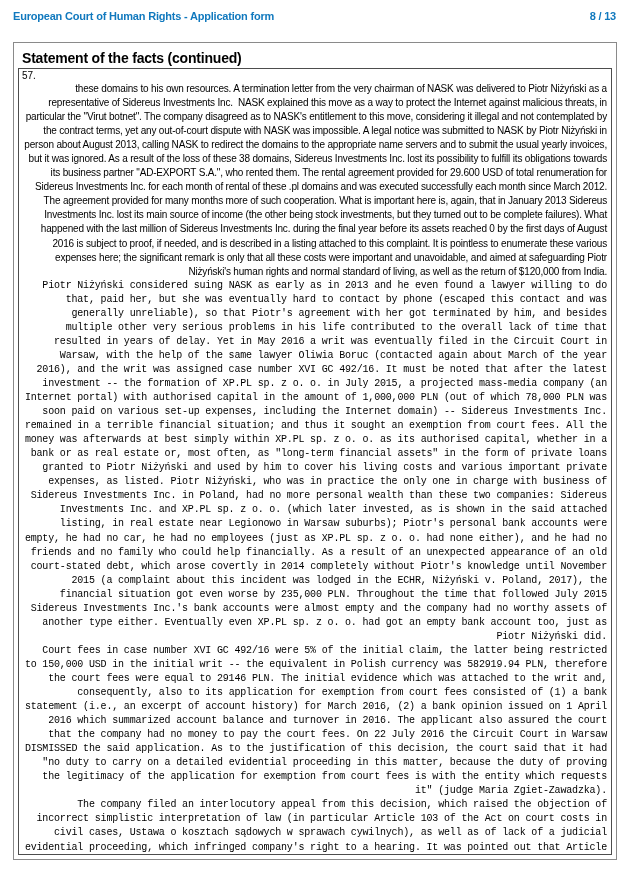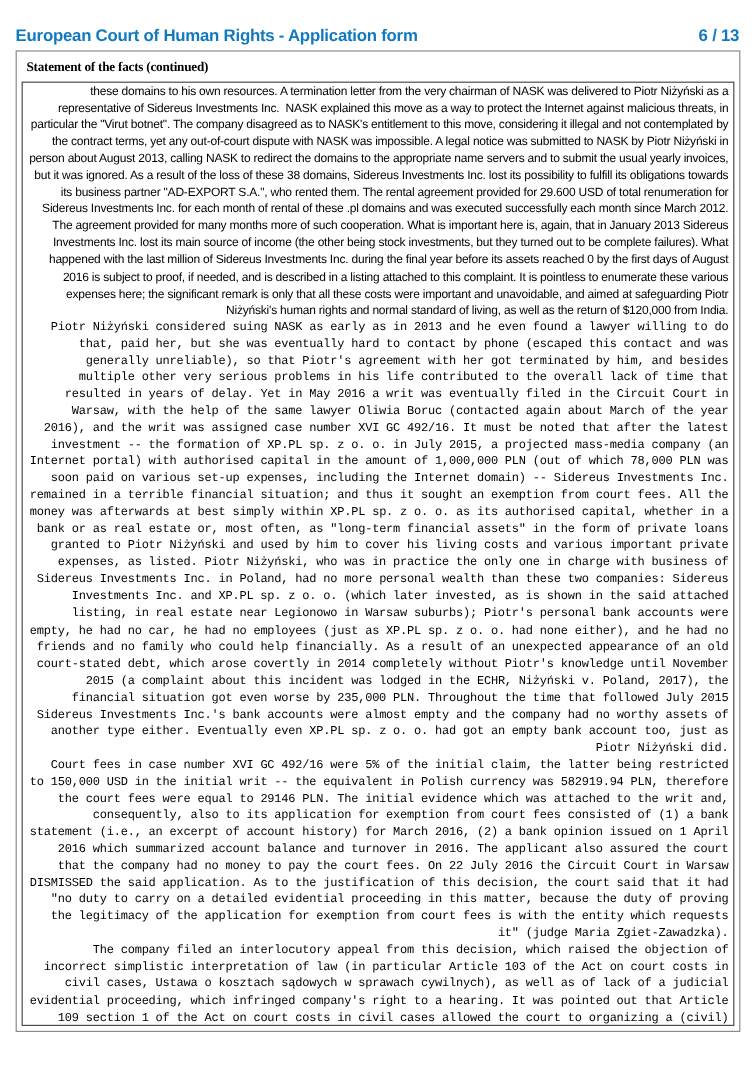--- a/index.html
+++ b/index.html
@@ -15,43 +15,42 @@
     font-family: "Liberation Sans", sans-serif;
     position: relative;
     overflow: hidden;
   }
   .page {
     position: absolute; inset: 0;
     background: #ffffff;
   }
   .page-header {
     position: absolute;
-    top: 21px; left: 13px; right: 14px;
+    top: 10px; left: 13px; right: 14px;
     display: flex;
     justify-content: space-between;
     align-items: baseline;
     color: var(--accent-blue);
-    font-size: 14px;
+    font-size: 11px;
     font-weight: bold;
     letter-spacing: -0.2px;
   }
   .section-box {
     position: absolute;
     top: 42px; left: 13px;
     width: 604px; height: 818px;
     border: 1px solid var(--outer-border);
     background: #ffffff;
   }
   .section-title {
     padding: 7px 8px 0 8px;
-    font-size: 11px;
+    font-size: 14px;
     font-weight: bold;
     color: #000;
     letter-spacing: -0.2px;
-    font-family: Liberation Serif, serif;
   }
   .text-box {
     position: absolute;
     left: 4px; right: 4px; top: 25px; bottom: 4px;
     border: 1px solid var(--inner-border);
     background: #ffffff;
     padding: 1px 4px 0 3px;
     overflow: hidden;
   }
   .para-number {
@@ -69,27 +68,28 @@
   }
   .text-box p + p { text-indent: 10px; font-family: Liberation Mono, monospace; }
 </style>
 </head>
 <body>
 
 <div class="page">
 
   <div class="page-header">
     <span>European Court of Human Rights - Application form</span>
-    <span>6 / 13</span>
+    <span>8 / 13</span>
   </div>
 
   <div class="section-box">
     <div class="section-title">Statement of the facts (continued)</div>
 
     <div class="text-box">
+      <div class="para-number">57.</div>
       <p>these domains to his own resources. A termination letter from the very chairman of NASK was delivered to Piotr Niżyński as a representative of Sidereus Investments Inc.  NASK explained this move as a way to protect the Internet against malicious threats, in particular the "Virut botnet". The company disagreed as to NASK's entitlement to this move, considering it illegal and not contemplated by the contract terms, yet any out-of-court dispute with NASK was impossible. A legal notice was submitted to NASK by Piotr Niżyński in person about August 2013, calling NASK to redirect the domains to the appropriate name servers and to submit the usual yearly invoices, but it was ignored. As a result of the loss of these 38 domains, Sidereus Investments Inc. lost its possibility to fulfill its obligations towards its business partner "AD-EXPORT S.A.", who rented them. The rental agreement provided for 29.600 USD of total renumeration for Sidereus Investments Inc. for each month of rental of these .pl domains and was executed successfully each month since March 2012. The agreement provided for many months more of such cooperation. What is important here is, again, that in January 2013 Sidereus Investments Inc. lost its main source of income (the other being stock investments, but they turned out to be complete failures). What happened with the last million of Sidereus Investments Inc. during the final year before its assets reached 0 by the first days of August 2016 is subject to proof, if needed, and is described in a listing attached to this complaint. It is pointless to enumerate these various expenses here; the significant remark is only that all these costs were important and unavoidable, and aimed at safeguarding Piotr Niżyński's human rights and normal standard of living, as well as the return of $120,000 from India.</p>
       <p>Piotr Niżyński considered suing NASK as early as in 2013 and he even found a lawyer willing to do that, paid her, but she was eventually hard to contact by phone (escaped this contact and was generally unreliable), so that Piotr's agreement with her got terminated by him, and besides multiple other very serious problems in his life contributed to the overall lack of time that resulted in years of delay. Yet in May 2016 a writ was eventually filed in the Circuit Court in Warsaw, with the help of the same lawyer Oliwia Boruc (contacted again about March of the year 2016), and the writ was assigned case number XVI GC 492/16. It must be noted that after the latest investment -- the formation of XP.PL sp. z o. o. in July 2015, a projected mass-media company (an Internet portal) with authorised capital in the amount of 1,000,000 PLN (out of which 78,000 PLN was soon paid on various set-up expenses, including the Internet domain) -- Sidereus Investments Inc. remained in a terrible financial situation; and thus it sought an exemption from court fees. All the money was afterwards at best simply within XP.PL sp. z o. o. as its authorised capital, whether in a bank or as real estate or, most often, as "long-term financial assets" in the form of private loans granted to Piotr Niżyński and used by him to cover his living costs and various important private expenses, as listed. Piotr Niżyński, who was in practice the only one in charge with business of Sidereus Investments Inc. in Poland, had no more personal wealth than these two companies: Sidereus Investments Inc. and XP.PL sp. z o. o. (which later invested, as is shown in the said attached listing, in real estate near Legionowo in Warsaw suburbs); Piotr's personal bank accounts were empty, he had no car, he had no employees (just as XP.PL sp. z o. o. had none either), and he had no friends and no family who could help financially. As a result of an unexpected appearance of an old court-stated debt, which arose covertly in 2014 completely without Piotr's knowledge until November 2015 (a complaint about this incident was lodged in the ECHR, Niżyński v. Poland, 2017), the financial situation got even worse by 235,000 PLN. Throughout the time that followed July 2015 Sidereus Investments Inc.'s bank accounts were almost empty and the company had no worthy assets of another type either. Eventually even XP.PL sp. z o. o. had got an empty bank account too, just as Piotr Niżyński did.</p>
       <p>Court fees in case number XVI GC 492/16 were 5% of the initial claim, the latter being restricted to 150,000 USD in the initial writ -- the equivalent in Polish currency was 582919.94 PLN, therefore the court fees were equal to 29146 PLN. The initial evidence which was attached to the writ and, consequently, also to its application for exemption from court fees consisted of (1) a bank statement (i.e., an excerpt of account history) for March 2016, (2) a bank opinion issued on 1 April 2016 which summarized account balance and turnover in 2016. The applicant also assured the court that the company had no money to pay the court fees. On 22 July 2016 the Circuit Court in Warsaw DISMISSED the said application. As to the justification of this decision, the court said that it had "no duty to carry on a detailed evidential proceeding in this matter, because the duty of proving the legitimacy of the application for exemption from court fees is with the entity which requests it" (judge Maria Zgiet-Zawadzka).</p>
       <p>The company filed an interlocutory appeal from this decision, which raised the objection of incorrect simplistic interpretation of law (in particular Article 103 of the Act on court costs in civil cases, Ustawa o kosztach sądowych w sprawach cywilnych), as well as of lack of a judicial evidential proceeding, which infringed company's right to a hearing. It was pointed out that Article 109 section 1 of the Act on court costs in civil cases allowed the court to organizing a (civil) "investigation, if the circumstances of the case or statements from the opposite party cause the court to have doubts as to the real financial status of the party requesting exemption from court fees or enjoying it". It was pointed out that Article 103, which reads: "The court MAY grant exemption from court fees to a legal person or a [state] organizational unit being no legal person [but] having legal capacity if it proves that it has not enough funds for paying them", does not in itself define a sufficient basis for such exemption, but instead must be read along with the whole system of law comprising of</p>
     </div>
   </div>
 
 </div>
 
 </body></html>

